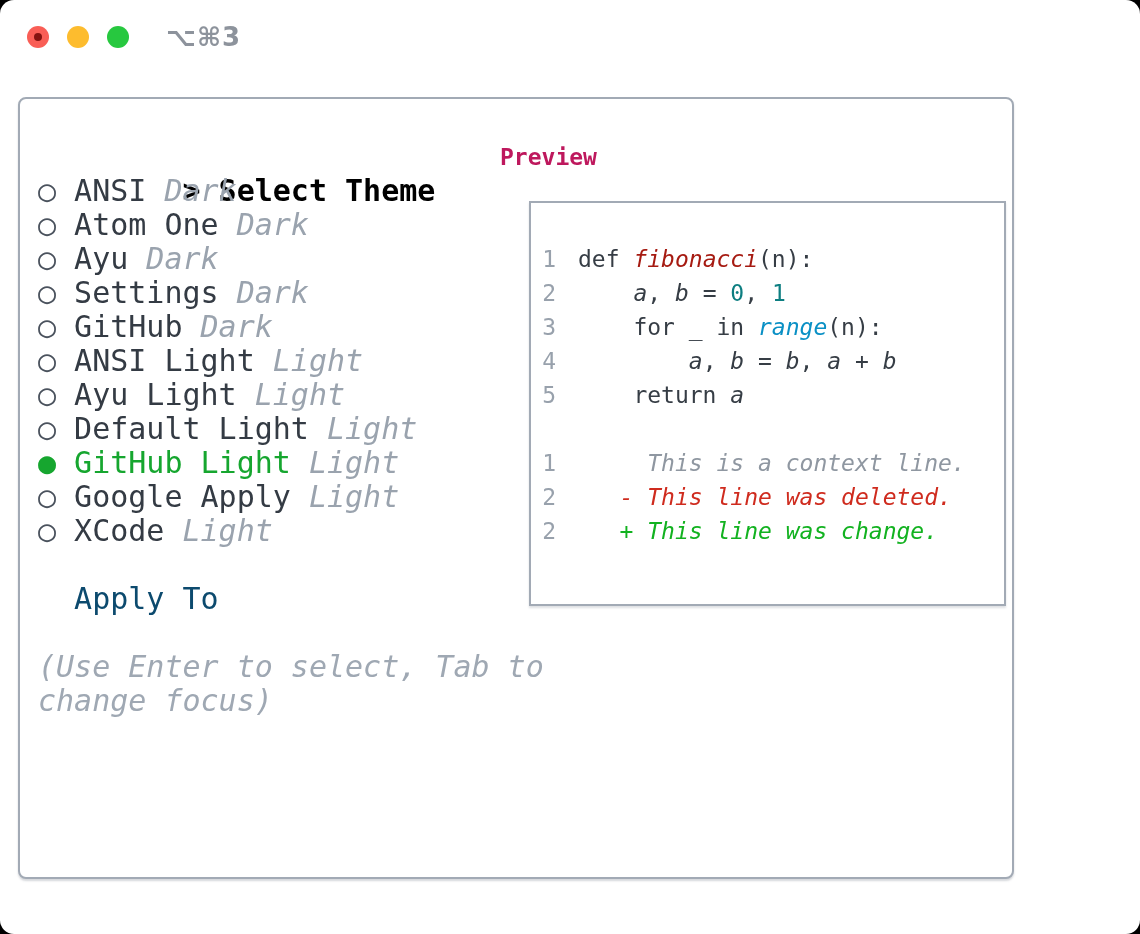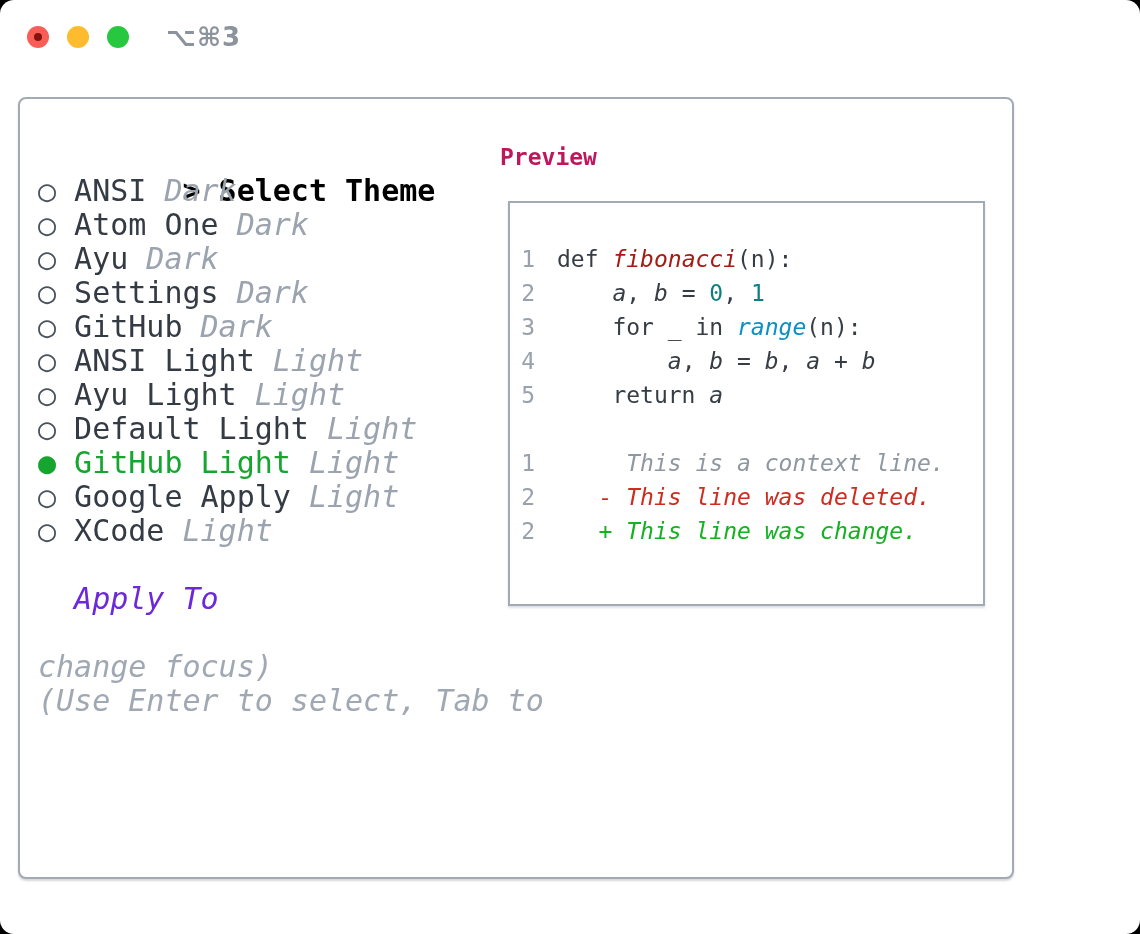--- a/index.html
+++ b/index.html
@@ -32,31 +32,31 @@
   }
   .line{height:34px;line-height:34px;font-size:30px;white-space:pre;color:#343b44;}
   .left-col{position:absolute;left:18px;top:41px;}
   .caret{display:inline-block;width:2ch;font-weight:bold;color:#000;}
   .hdr-label{font-weight:bold;color:#000;}
   .bullet{display:inline-block;width:2ch;color:#4a525d;}
   .bullet.sel{color:#16a62f;}
   .theme-name{color:#343b44;}
   .theme-name.sel{color:#16a62f;}
   .variant{color:#9aa3ae;font-style:italic;margin-left:1ch;}
-  .apply-hdr{padding-left:2ch;color:#6d28d9;font-style:italic;}
+  .apply-hdr{padding-left:2ch;color:#0c4a6e;}
   .opt-label{color:#343b44;}
   .opt-label.sel{color:#16a62f;}
   .hint{color:#9fa8b3;font-style:italic;}
   
   .preview-title{
     position:absolute;left:480px;top:41px;height:34px;line-height:34px;
     font-size:23px;font-weight:bold;color:#be185d;white-space:pre;
   }
   .preview-box{
-    position:absolute;left:488px;top:102px;width:473px;height:401px;
+    position:absolute;left:509px;top:102px;width:473px;height:401px;
     border:2px solid #a2aab5;background:#fff;
     box-shadow:0 2px 2px rgba(90,100,115,.2);
   }
   .code-area{position:absolute;left:11px;top:39px;right:4px;}
   .code-line{height:34px;line-height:34px;font-size:23px;white-space:pre;}
   .ln{display:inline-block;width:14px;margin-right:22px;text-align:right;color:#98a1ac;}
   .code{white-space:pre;}
   .tk-pl,.tk-kw{color:#363d45;}
   .tk-fn{color:#a61b12;font-style:italic;}
   .tk-num{color:#0d7e81;}
@@ -102,22 +102,22 @@
         </div>
 
       <div class="line"></div>
 
       <div class="line apply-hdr">Apply To</div>
 
 
       <div class="line"></div>
 
       <div id="hint-lines">
+          <div class="line hint">(Use Enter to select, Tab to</div>
           <div class="line hint">change focus)</div>
-          <div class="line hint">(Use Enter to select, Tab to</div>
         </div>
     </div>
 
     <div class="preview-title">Preview</div>
 
     <div class="preview-box">
       <div class="code-area" id="code-area">
           <div class="code-line"><span class="ln">1</span><span class="code"><span class="tk-kw">def </span><span class="tk-fn">fibonacci</span><span class="tk-pl">(n):</span></span></div>
           <div class="code-line"><span class="ln">2</span><span class="code"><span class="tk-pl">    </span><span class="tk-var">a</span><span class="tk-pl">, </span><span class="tk-var">b</span><span class="tk-pl"> = </span><span class="tk-num">0</span><span class="tk-pl">, </span><span class="tk-num">1</span></span></div>
           <div class="code-line"><span class="ln">3</span><span class="code"><span class="tk-pl">    for _ in </span><span class="tk-builtin">range</span><span class="tk-pl">(n):</span></span></div>

